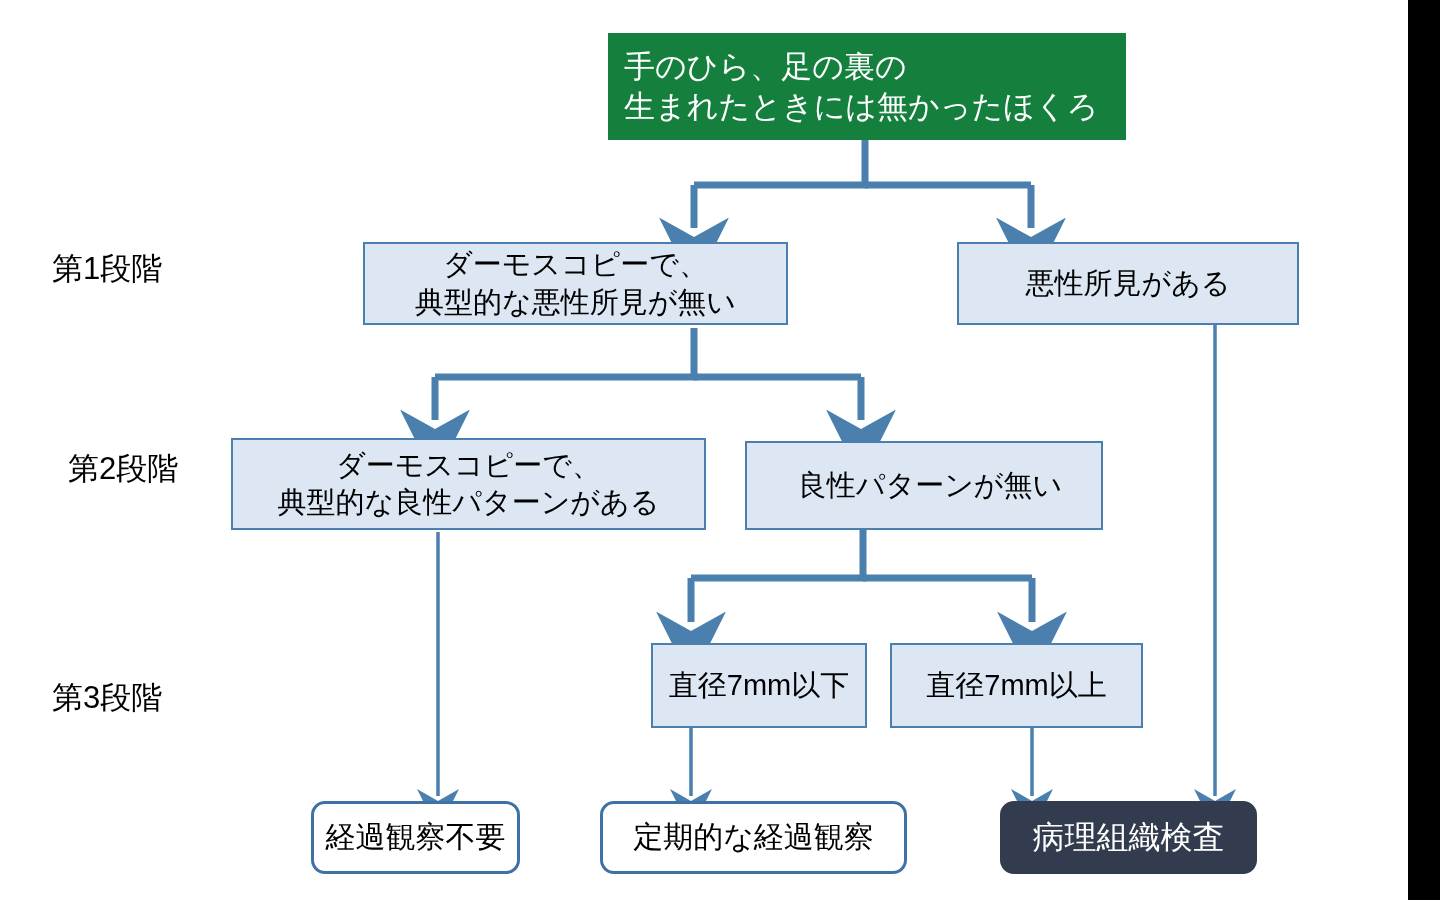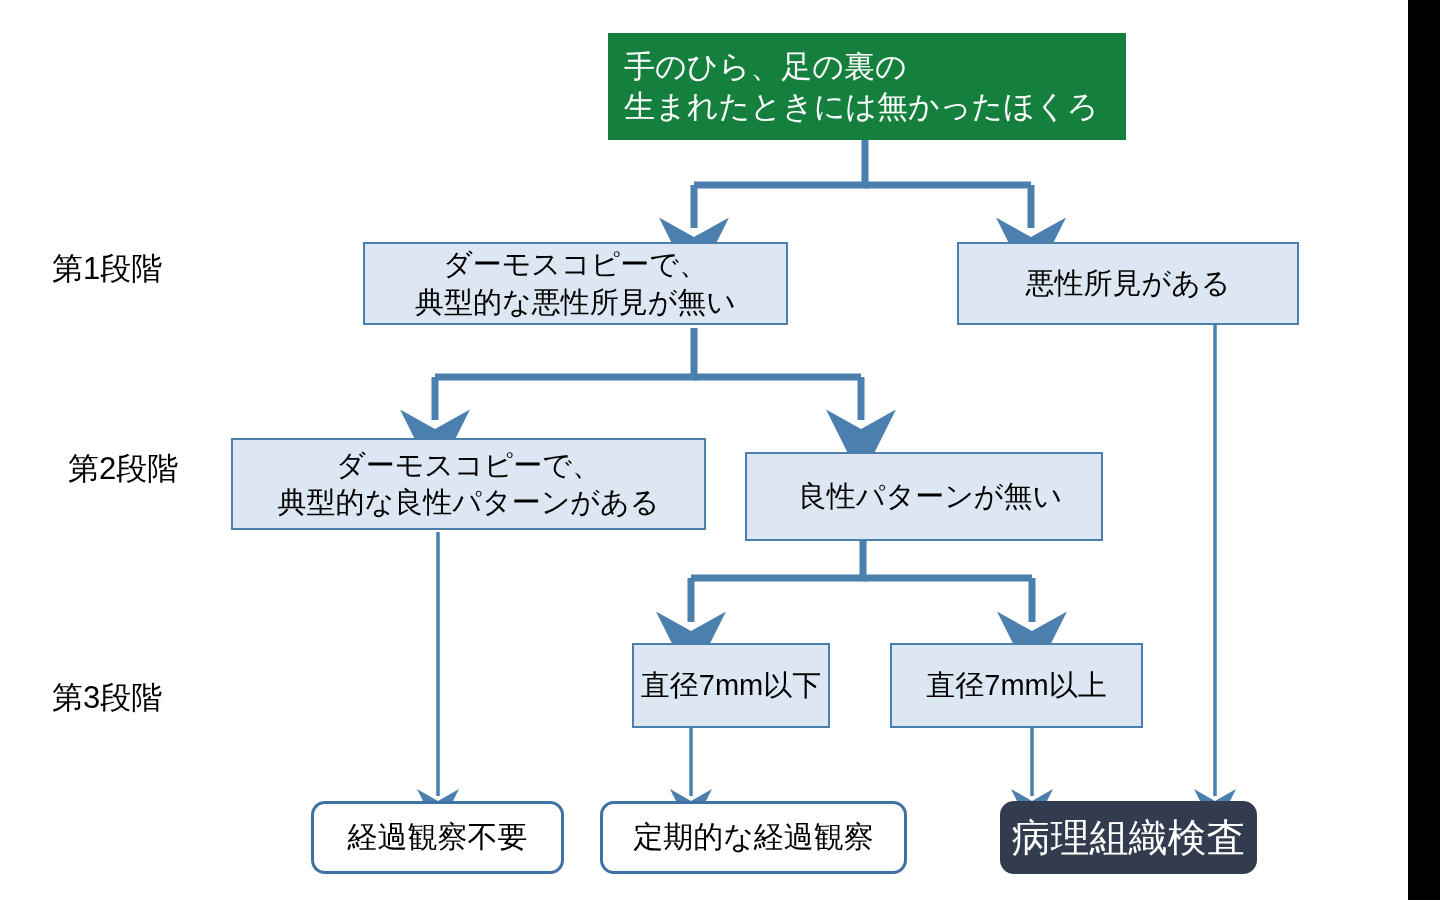--- a/index.html
+++ b/index.html
@@ -55,21 +55,21 @@
     border: 3px solid #3f72a4;
     border-radius: 14px;
     color: #000000;
     font-size: 30px;
   }
   .node-dark {
     background: #323c4e;
     border: 2px solid #323c4e;
     border-radius: 14px;
     color: #ffffff;
-    font-size: 39px;
+    font-size: 32px;
   }
   .stage-label {
     position: absolute;
     font-size: 31px;
     color: #000000;
     white-space: nowrap;
   }
   
   #connectors {
     position: absolute;
@@ -131,23 +131,23 @@
 
   <div class="node node-root" style="left:608px; top:33px; width:518px; height:107px;">手のひら、足の裏の
 生まれたときには無かったほくろ</div>
 
   <div class="node node-blue" style="left:363px; top:242px; width:425px; height:83px;">ダーモスコピーで、
 典型的な悪性所見が無い</div>
   <div class="node node-blue" style="left:957px; top:242px; width:342px; height:83px;">悪性所見がある</div>
 
   <div class="node node-blue" style="left:231px; top:438px; width:475px; height:92px;">ダーモスコピーで、
 典型的な良性パターンがある</div>
-  <div class="node node-blue" style="left:745px; top:452px; width:358px; height:89px;padding-left:12px;">良性パターンが無い</div>
+  <div class="node node-blue" style="left:745px; top:441px; width:358px; height:89px;padding-left:12px;">良性パターンが無い</div>
 
-  <div class="node node-blue" style="left:632px; top:643px; width:198px; height:85px;">直径7mm以下</div>
+  <div class="node node-blue" style="left:651px; top:643px; width:216px; height:85px;">直径7mm以下</div>
   <div class="node node-blue" style="left:890px; top:643px; width:253px; height:85px;">直径7mm以上</div>
 
-  <div class="node node-white" style="left:311px; top:801px; width:253px; height:73px;">経過観察不要</div>
+  <div class="node node-white" style="left:311px; top:801px; width:209px; height:73px;">経過観察不要</div>
   <div class="node node-white" style="left:600px; top:801px; width:307px; height:73px;">定期的な経過観察</div>
   <div class="node node-dark" style="left:1000px; top:801px; width:257px; height:73px;">病理組織検査</div>
 
   <div class="right-bar"></div>
 </div>
 
 </body></html>

